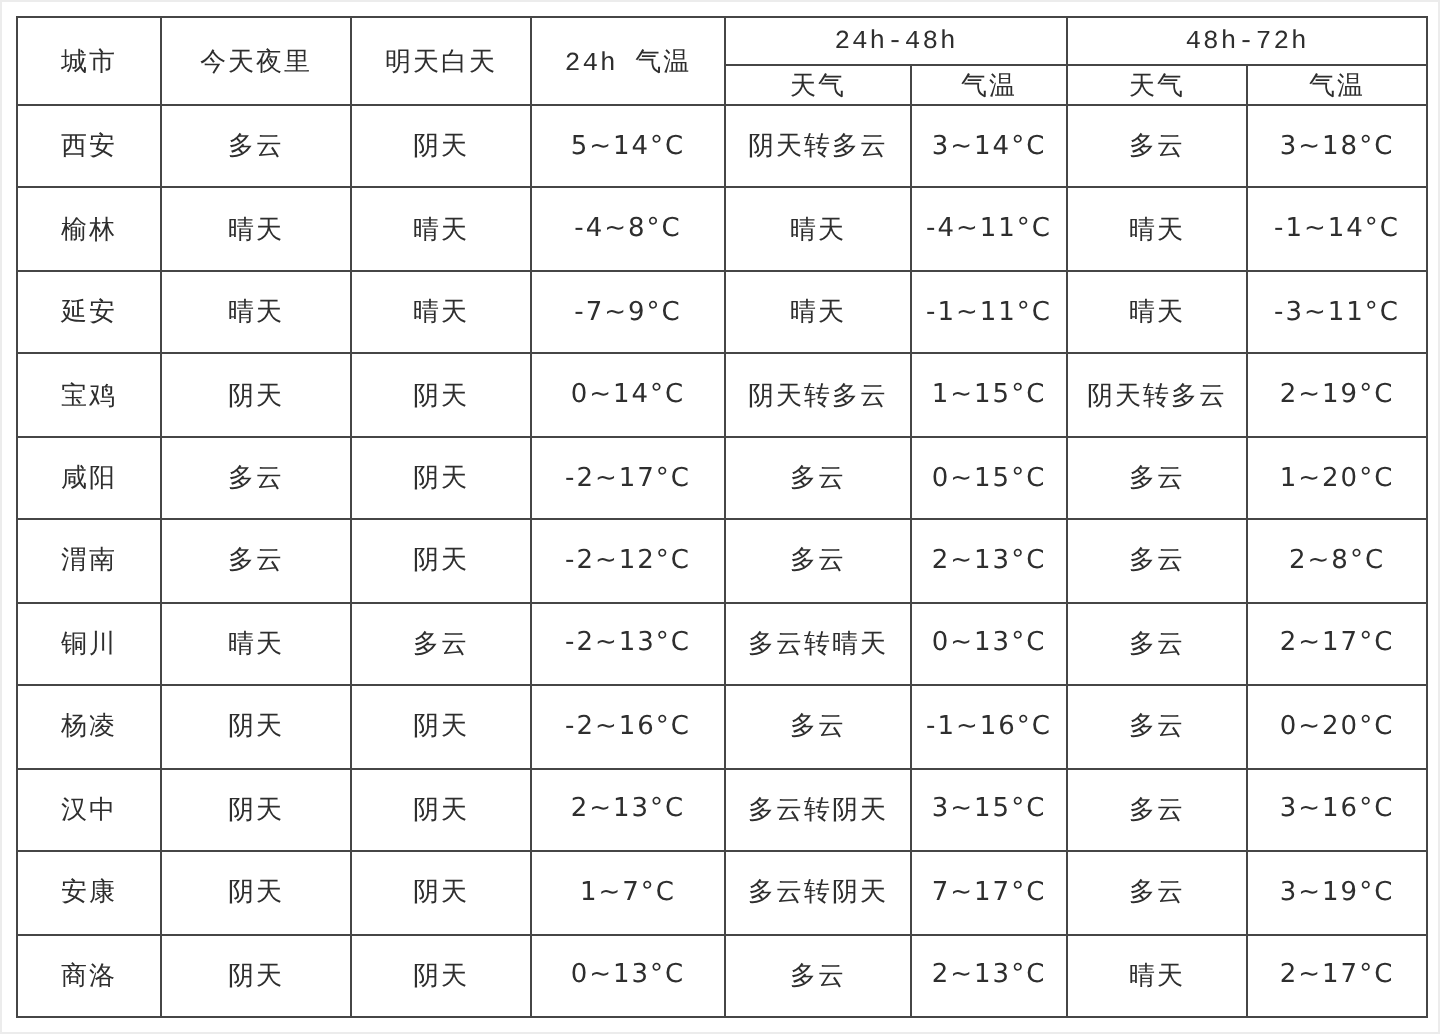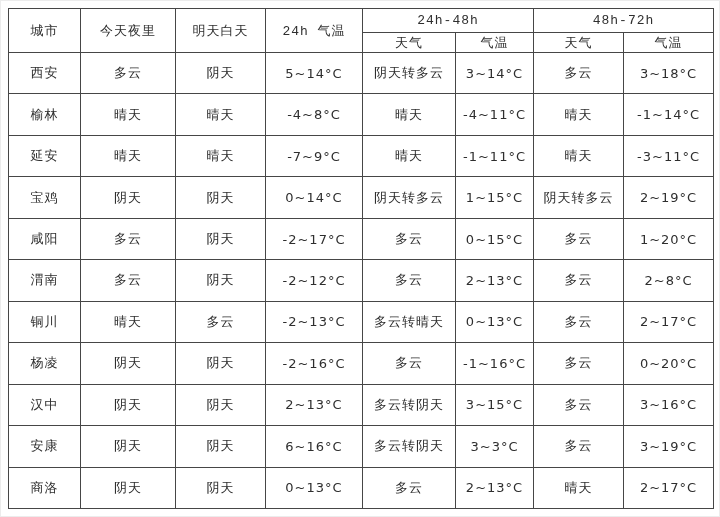--- a/index.html
+++ b/index.html
@@ -168,23 +168,23 @@
           <td>2~13°C</td>
           <td>多云转阴天</td>
           <td>3~15°C</td>
           <td>多云</td>
           <td>3~16°C</td>
         </tr>
         <tr>
           <td>安康</td>
           <td>阴天</td>
           <td>阴天</td>
-          <td>6~16°C</td>
+          <td>1~7°C</td>
           <td>多云转阴天</td>
-          <td>3~3°C</td>
+          <td>7~17°C</td>
           <td>多云</td>
           <td>3~19°C</td>
         </tr>
         <tr>
           <td>商洛</td>
           <td>阴天</td>
           <td>阴天</td>
           <td>0~13°C</td>
           <td>多云</td>
           <td>2~13°C</td>

